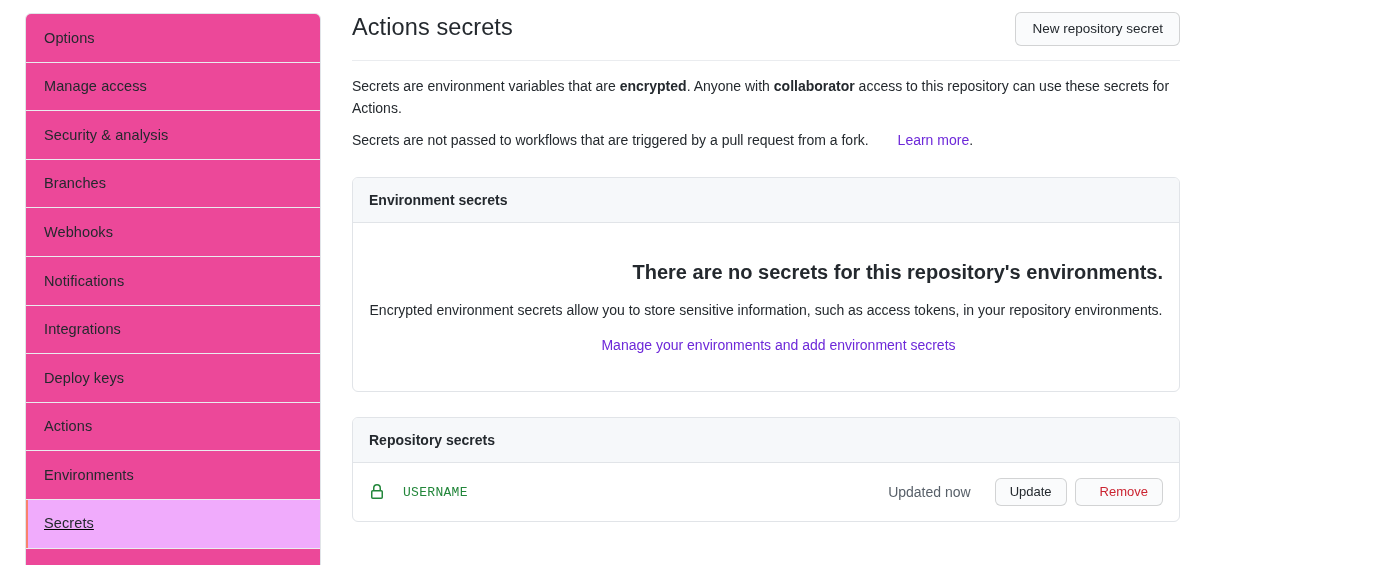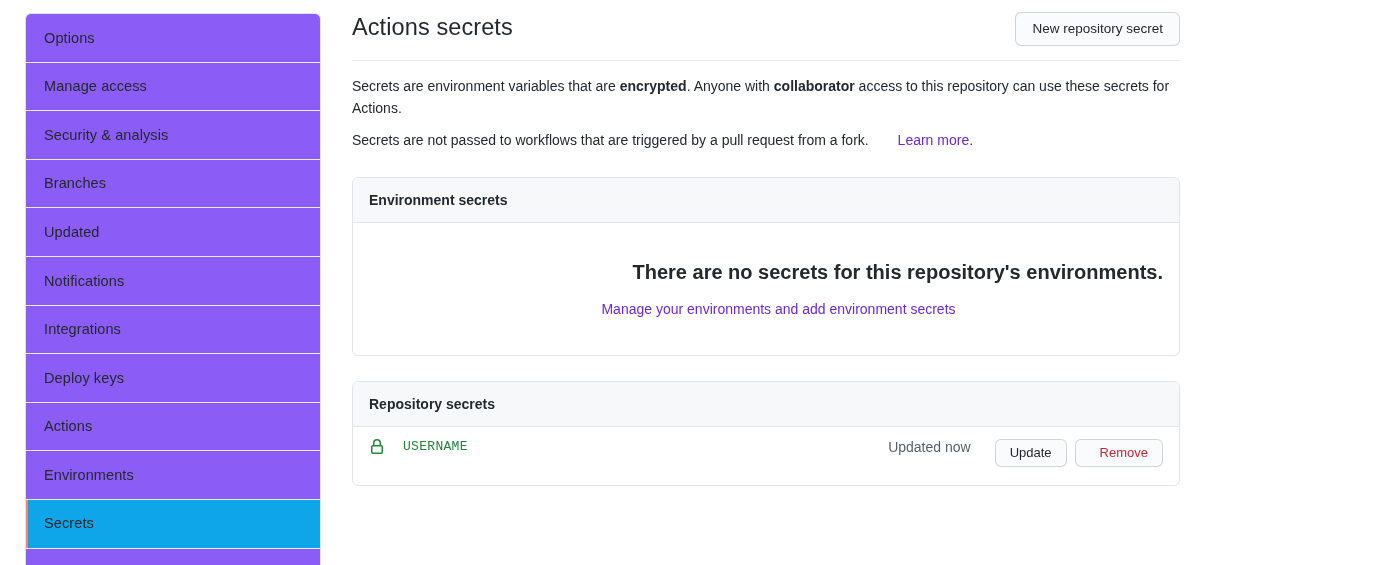--- a/index.html
+++ b/index.html
@@ -33,40 +33,40 @@
     background: #ffffff;
     overflow: hidden;
   }
   .side-item {
     position: relative;
     height: 48.6px;
     display: flex;
     align-items: center;
     padding-left: 18px;
     border-bottom: 1px solid #eaecef;
-    background: #8b5cf6;
+    background: #ec4899;
     cursor: pointer;
   }
   .side-item:last-child { border-bottom: none; }
   .side-item .side-label {
     font-size: 14.5px;
     color: #24292e;
     line-height: 1;
     letter-spacing: 0.1px;
   }
   .side-item.active::before {
     content: "";
     position: absolute;
     left: -1px;
     top: 0;
     bottom: 0;
     width: 3px;
     background: #f9826c;
   }
-  .side-item.active { background: #0ea5e9; }
+  .side-item.active { background: #f0abfc; text-decoration: underline; }
 
   
   .content {
     position: absolute;
     left: 352px;
     top: 12px;
     width: 828px;
   }
 
   .head-row {
@@ -149,21 +149,21 @@
     line-height: 1.5;
   }
   .empty-link-wrap {
     margin-top: 16px;
     font-size: 14px;
   }
 
   
   .secret-row {
     display: flex;
-    align-items: flex-start;
+    align-items: center;
     padding: 12px 16px;
     min-height: 58px;
   }
   .lock-icon {
     flex: 0 0 auto;
     display: flex;
     align-items: center;
     margin-right: 18px;
   }
   .secret-name {
@@ -199,21 +199,21 @@
     <div class="side-item">
       <span class="side-label">Manage access</span>
     </div>
     <div class="side-item">
       <span class="side-label">Security &amp; analysis</span>
     </div>
     <div class="side-item">
       <span class="side-label">Branches</span>
     </div>
     <div class="side-item">
-      <span class="side-label">Updated</span>
+      <span class="side-label">Webhooks</span>
     </div>
     <div class="side-item">
       <span class="side-label">Notifications</span>
     </div>
     <div class="side-item">
       <span class="side-label">Integrations</span>
     </div>
     <div class="side-item">
       <span class="side-label">Deploy keys</span>
     </div>
@@ -243,20 +243,21 @@
     </p>
 
     <p class="desc second">
       <span>Secrets are not passed to workflows that are triggered by a pull request from a fork. </span><a class="link" href="#">Learn more</a><span>.</span>
     </p>
 
     <section class="card">
       <div class="card-header">Environment secrets</div>
       <div class="card-body-empty">
         <h2 class="empty-title">There are no secrets for this repository's environments.</h2>
+        <p class="empty-sub">Encrypted environment secrets allow you to store sensitive information, such as access tokens, in your repository environments.</p>
         <div class="empty-link-wrap">
           <a class="link" href="#">Manage your environments and add environment secrets</a>
         </div>
       </div>
     </section>
 
     <section class="card">
       <div class="card-header">Repository secrets</div>
       <div class="secret-row">
         <span class="lock-icon">

